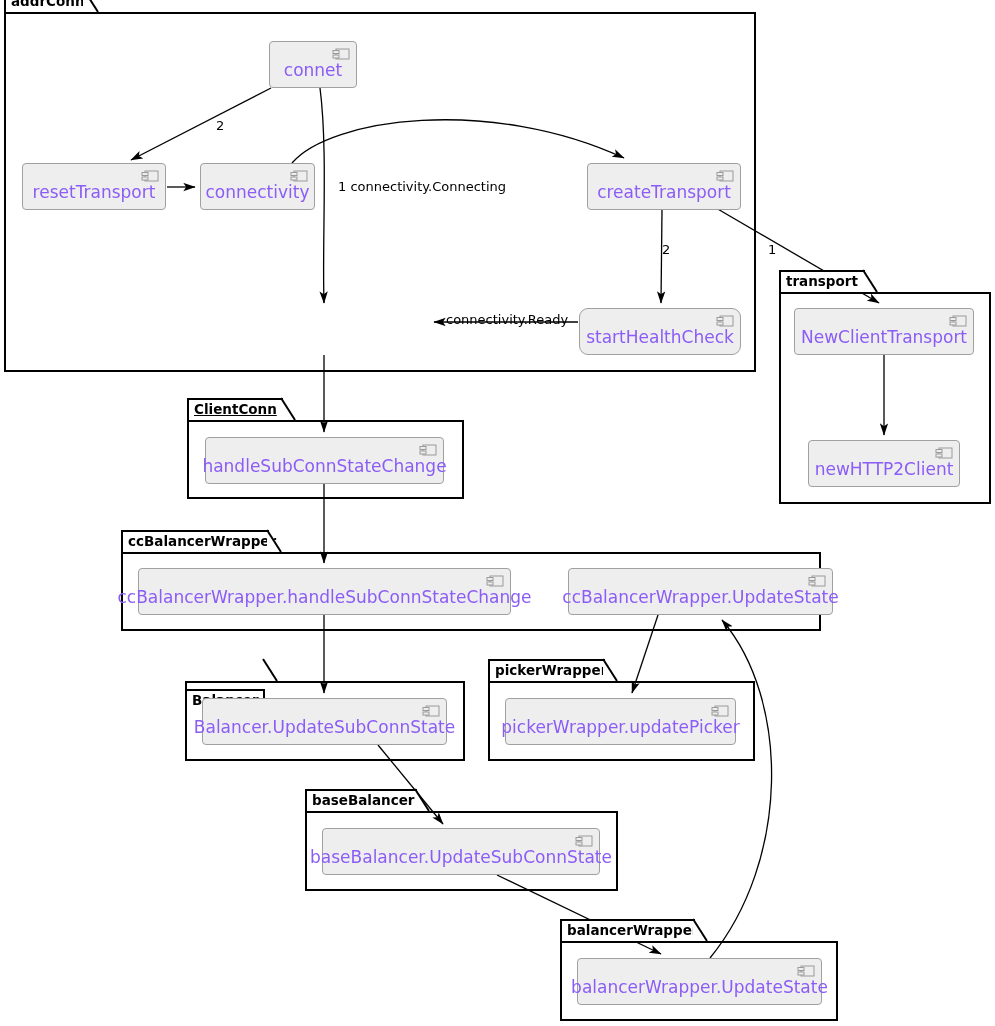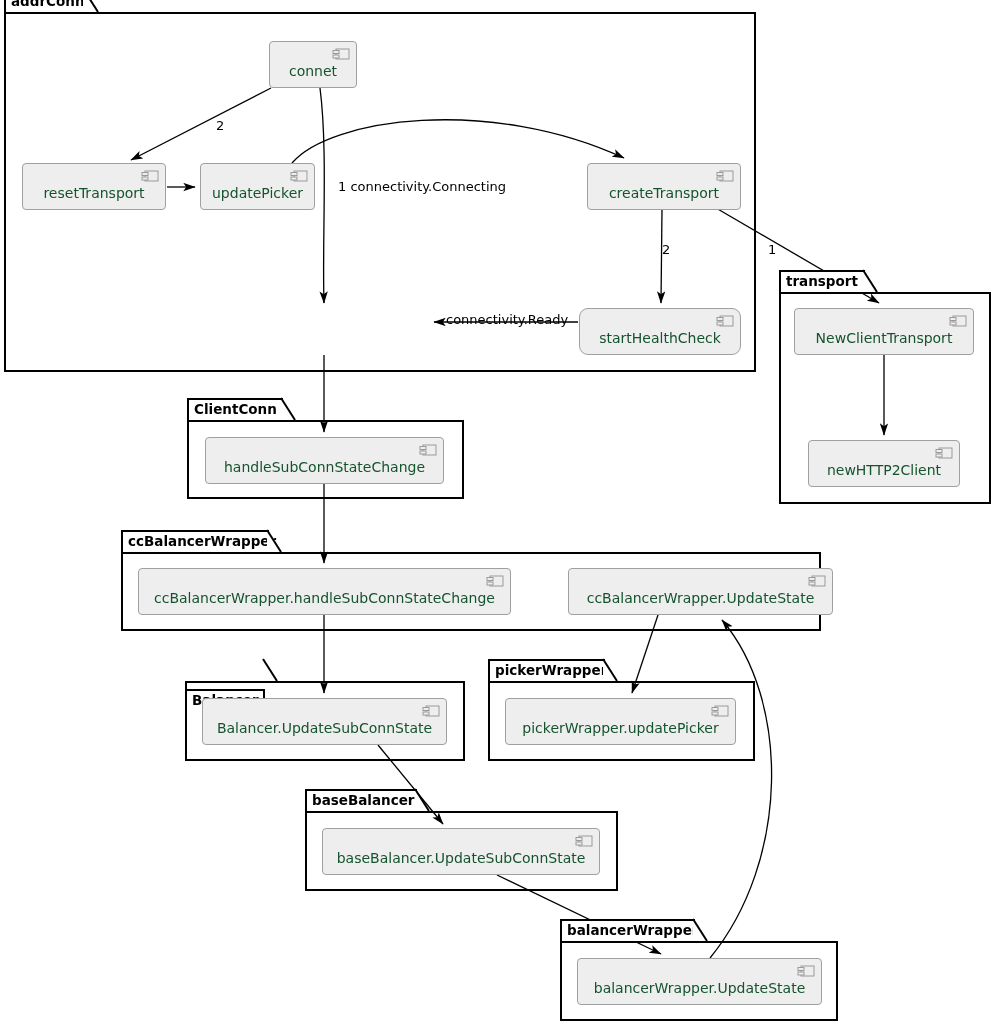--- a/index.html
+++ b/index.html
@@ -54,22 +54,22 @@
   .comp {
     position: absolute;
     background: #EEEEEE;
     border: 1px solid #A0A0A0;
     border-radius: 4px;
     display: flex;
     align-items: center;
     justify-content: center;
   }
   .comp-label {
-    font-size: 14px;
-    color: #14532d;
+    font-size: 17px;
+    color: #8b5cf6;
     white-space: nowrap;
     padding: 0 12px;
     line-height: 1;
     margin-top: 12px;
   }
   .comp-icon {
     position: absolute;
     right: 6px;
     top: 6px;
     width: 18px;
@@ -181,21 +181,21 @@
   <div class="pkg" style="left:779px; top:292px; width:212px; height:212px;"></div>
   <div class="pkg-tab" style="left:779px; top:270px; width:86px;">
     <span class="pkg-tab-label">transport</span>
   </div>
   <svg class="pkg-tab-slant" style="left:863px; top:270px;" viewBox="0 0 14 22">
     <path d="M0,0 L14,22 L0,22 z" fill="#FFFFFF" stroke="none"></path>
     <path d="M0,0 L14,22" stroke="#000000" stroke-width="2" fill="none"></path>
   </svg>
 
   <div class="pkg" style="left:187px; top:420px; width:277px; height:79px;"></div>
-  <div class="pkg-tab" style="left:187px; top:398px; width:96px;">
+  <div class="pkg-tab" style="left:187px; top:398px; width:96px;text-decoration:underline;">
     <span class="pkg-tab-label">ClientConn</span>
   </div>
   <svg class="pkg-tab-slant" style="left:281px; top:398px;" viewBox="0 0 14 22">
     <path d="M0,0 L14,22 L0,22 z" fill="#FFFFFF" stroke="none"></path>
     <path d="M0,0 L14,22" stroke="#000000" stroke-width="2" fill="none"></path>
   </svg>
 
   <div class="pkg" style="left:121px; top:552px; width:700px; height:79px;"></div>
   <div class="pkg-tab" style="left:121px; top:530px; width:148px;">
     <span class="pkg-tab-label">ccBalancerWrapper</span>
@@ -253,21 +253,21 @@
   <div class="comp" style="left:22px; top:163px; width:144px; height:47px;">
     <span class="comp-label">resetTransport</span>
     <svg class="comp-icon" viewBox="0 0 18 12">
       <rect x="4" y="1" width="13" height="10" fill="#EEEEEE" stroke="#9A9A9A" stroke-width="1"></rect>
       <rect x="1" y="2.5" width="6" height="3" fill="#EEEEEE" stroke="#9A9A9A" stroke-width="1"></rect>
       <rect x="1" y="7" width="6" height="3" fill="#EEEEEE" stroke="#9A9A9A" stroke-width="1"></rect>
     </svg>
   </div>
 
   <div class="comp" style="left:200px; top:163px; width:115px; height:47px;">
-    <span class="comp-label">updatePicker</span>
+    <span class="comp-label">connectivity</span>
     <svg class="comp-icon" viewBox="0 0 18 12">
       <rect x="4" y="1" width="13" height="10" fill="#EEEEEE" stroke="#9A9A9A" stroke-width="1"></rect>
       <rect x="1" y="2.5" width="6" height="3" fill="#EEEEEE" stroke="#9A9A9A" stroke-width="1"></rect>
       <rect x="1" y="7" width="6" height="3" fill="#EEEEEE" stroke="#9A9A9A" stroke-width="1"></rect>
     </svg>
   </div>
 
   <div class="comp" style="left:587px; top:163px; width:154px; height:47px;">
     <span class="comp-label">createTransport</span>
     <svg class="comp-icon" viewBox="0 0 18 12">

